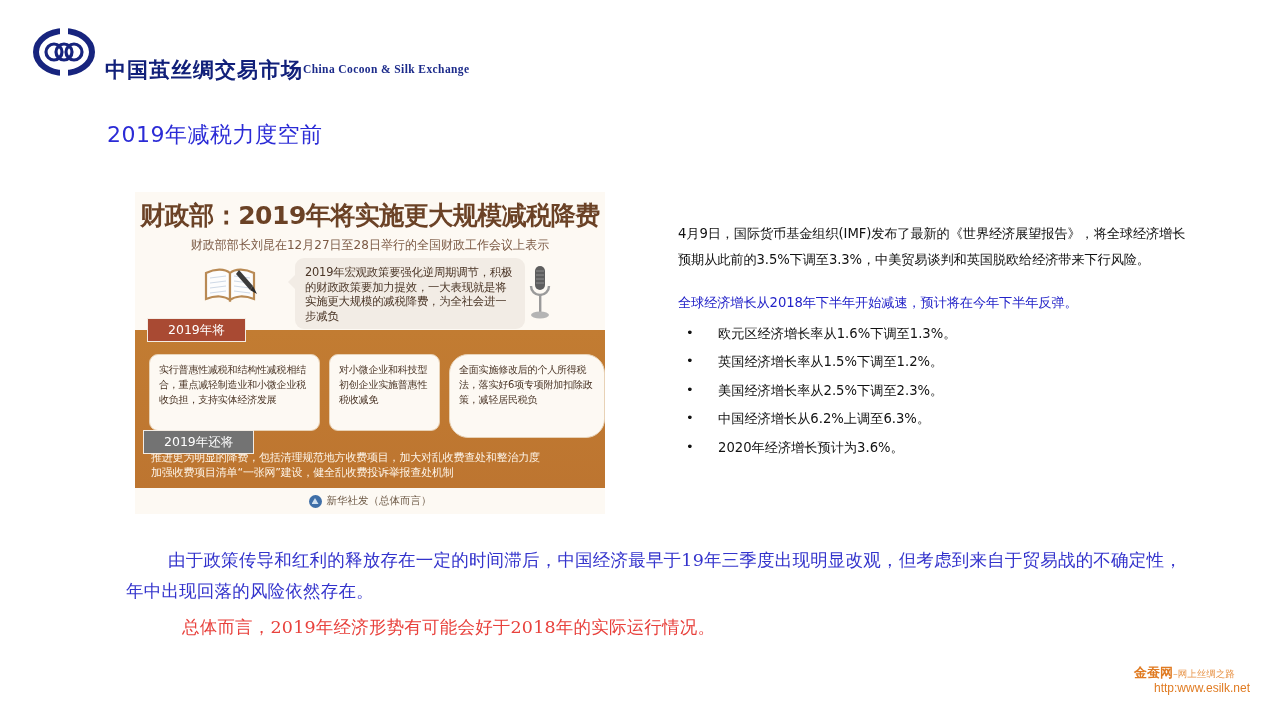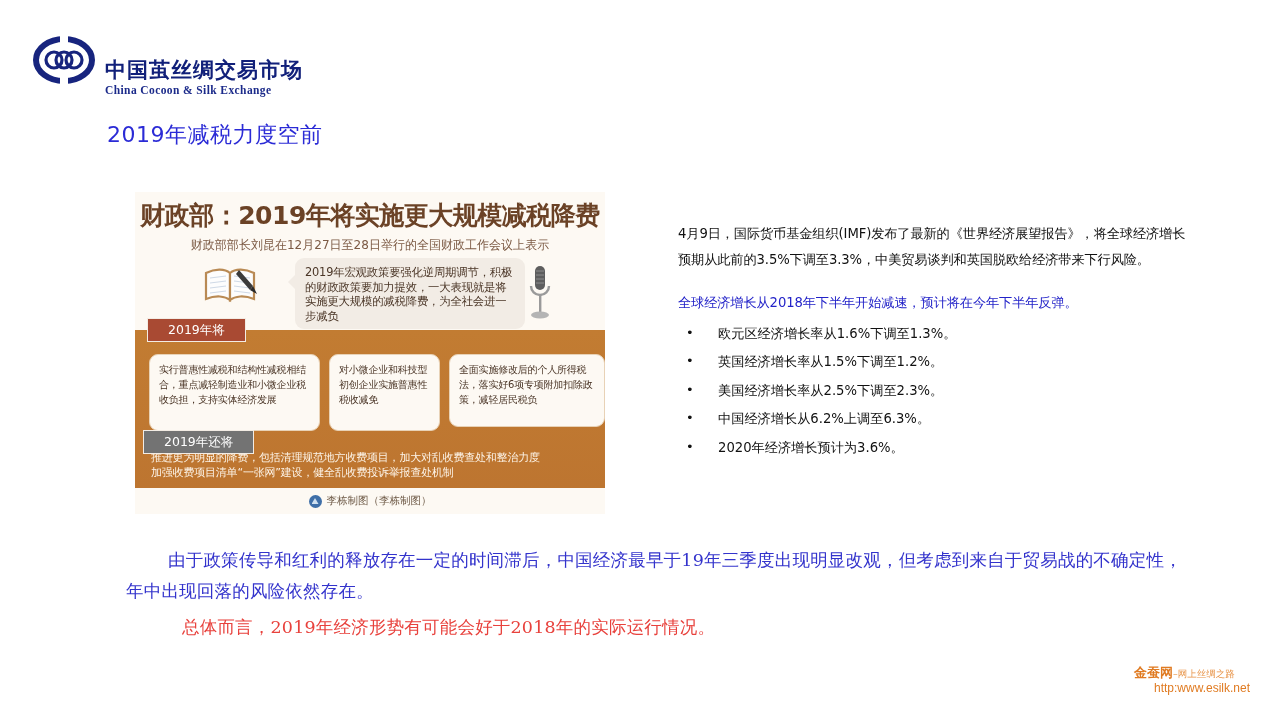--- a/index.html
+++ b/index.html
@@ -6,21 +6,21 @@
   body{
     width:1280px;height:720px;background:#ffffff;
     font-family:"Liberation Sans","DejaVu Sans",sans-serif;
     overflow:hidden;position:relative;
   }
   .slide{position:relative;width:1280px;height:720px;background:#fff;}
 
   
   .brand{position:absolute;left:33px;top:23px;display:flex;align-items:center;gap:10px;}
   .brand-mark{width:62px;height:48px;position:relative;}
-  .brand-text{display:flex;flex-direction:column;line-height:1;margin-top:37px;}
+  .brand-text{display:flex;flex-direction:row;line-height:1;margin-top:37px;}
   .brand-cn{font-family:"DejaVu Sans",sans-serif;font-size:21px;font-weight:bold;color:#11207a;letter-spacing:1px;}
   .brand-en{font-family:"Liberation Serif","DejaVu Serif",serif;font-size:11.5px;font-weight:bold;color:#1b2a8a;letter-spacing:.4px;margin-top:4px;}
 
   
   .slide-title{
     position:absolute;left:107px;top:120px;
     font-family:"DejaVu Sans",sans-serif;
     font-size:22px;color:#2b2bd6;letter-spacing:.5px;white-space:nowrap;
   }
 
@@ -70,21 +70,21 @@
   .card{
     background:#fdf9f3;border:1.5px solid #e8d2b6;border-radius:9px;
     box-sizing:border-box;padding:7px 8px 6px 9px;
   }
   .card p{
     margin:0;font-family:"DejaVu Sans",sans-serif;font-size:10px;line-height:15px;
     color:#4a3526;letter-spacing:-.2px;
   }
   .card-1{width:171px;height:77px;}
   .card-2{width:111px;height:77px;}
-  .card-3{width:156px;height:73px;}
+  .card-3{width:156px;height:84px;border-radius:19px;}
 
   .panel-foot{position:absolute;left:16px;top:120px;width:440px;}
   .panel-foot p{
     margin:0;font-family:"DejaVu Sans",sans-serif;font-size:11px;line-height:15px;
     color:#fdf4e8;letter-spacing:-.2px;
   }
 
   .credit{
     position:absolute;left:0;top:302px;width:470px;text-align:center;
     font-family:"DejaVu Sans",sans-serif;font-size:10.5px;color:#6e5a47;
@@ -214,21 +214,21 @@
         <p>推进更为明显的降费，包括清理规范地方收费项目，加大对乱收费查处和整治力度</p>
         <p>加强收费项目清单“一张网”建设，健全乱收费投诉举报查处机制</p>
       </div>
     </div>
 
     <div class="tab tab-1">2019年将</div>
     <div class="tab tab-2">2019年还将</div>
 
     <div class="credit">
       <span class="credit-mark"></span>
-      <span>李栋制图（李栋制图）</span>
+      <span>新华社发（总体而言）</span>
     </div>
   </div>
 
   <div class="rtext">
     <p class="lead">4月9日，国际货币基金组织(IMF)发布了最新的《世界经济展望报告》，将全球经济增长预期从此前的3.5%下调至3.3%，中美贸易谈判和英国脱欧给经济带来下行风险。</p>
     <p class="hi">全球经济增长从2018年下半年开始减速，预计将在今年下半年反弹。</p>
     <ul class="bullets">
       <li>欧元区经济增长率从1.6%下调至1.3%。</li>
       <li>英国经济增长率从1.5%下调至1.2%。</li>
       <li>美国经济增长率从2.5%下调至2.3%。</li>

